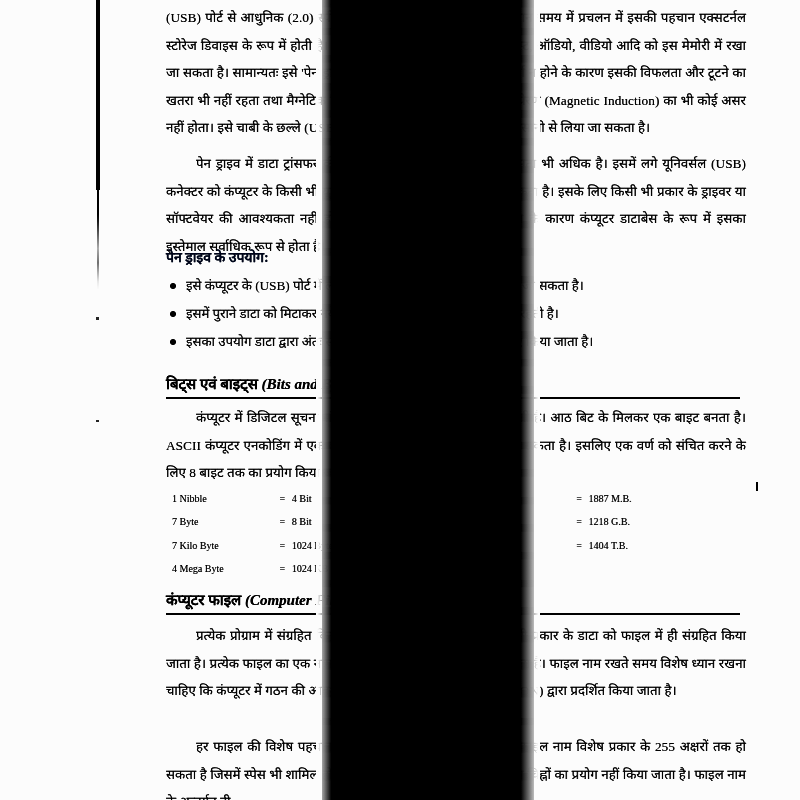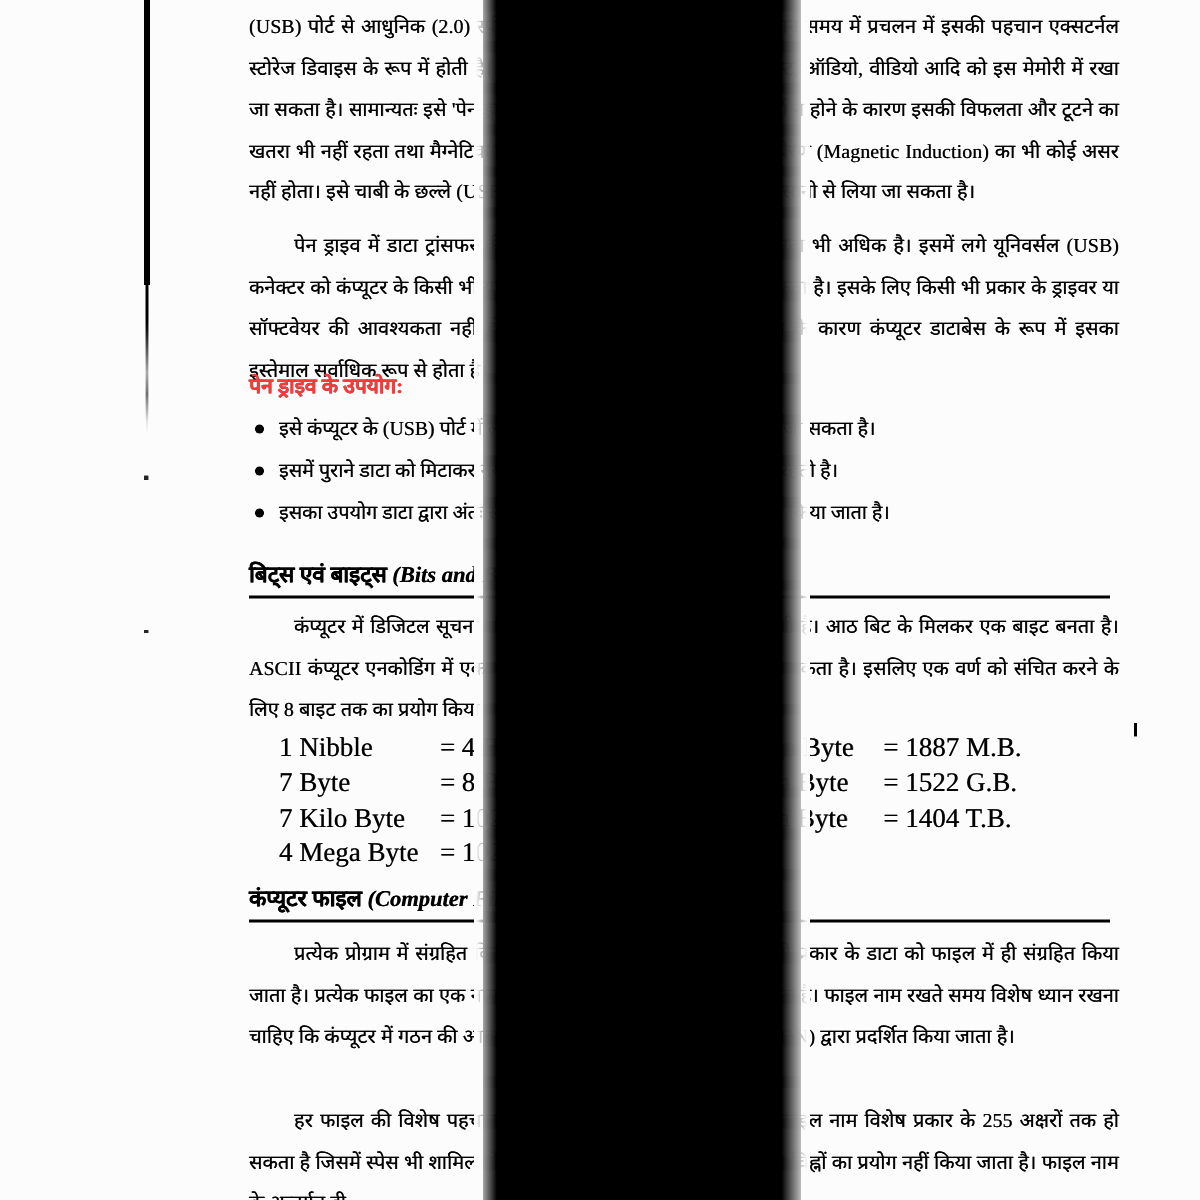--- a/index.html
+++ b/index.html
@@ -59,21 +59,21 @@
     background: #000;
     margin-top: 3px;
   }
 
   
   .subheading {
     position: absolute;
     left: 166px;
     font-size: 14px;
     font-weight: bold;
-    color: #ef4444;
+    color: #0f172a;
   }
 
   
   .bullets {
     position: absolute;
     left: 168px;
     width: 580px;
     margin: 0;
     padding: 0;
     list-style: none;
@@ -93,23 +93,23 @@
     top: 11px;
     width: 6px;
     height: 6px;
     background: #000;
     border-radius: 50%;
   }
 
   
   .units {
     position: absolute;
-    left: 186px;
+    left: 172px;
     width: 560px;
-    font-size: 18px;
+    font-size: 10px;
     line-height: 23.4px;
     border-collapse: collapse;
     font-family: Liberation Serif, serif;
   }
   .units td { padding: 0; white-space: nowrap; vertical-align: top; }
   .units td.name   { width: 104px; }
   .units td.eq     { width: 20px; text-align: center; }
   .units td.value  { width: 150px; }
   .units td.gap    { width: 36px; }
 
@@ -289,21 +289,21 @@
         <td class="eq">=</td>
         <td class="value">1887 M.B.</td>
       </tr>
       <tr>
         <td class="name">7 Byte</td>
         <td class="eq">=</td>
         <td class="value">8 Bit</td>
         <td class="gap"></td>
         <td class="name">1 Tera Byte</td>
         <td class="eq">=</td>
-        <td class="value">1522 G.B.</td>
+        <td class="value">1218 G.B.</td>
       </tr>
       <tr>
         <td class="name">7 Kilo Byte</td>
         <td class="eq">=</td>
         <td class="value">1024 Byte</td>
         <td class="gap"></td>
         <td class="name">1 Peta Byte</td>
         <td class="eq">=</td>
         <td class="value">1404 T.B.</td>
       </tr>

